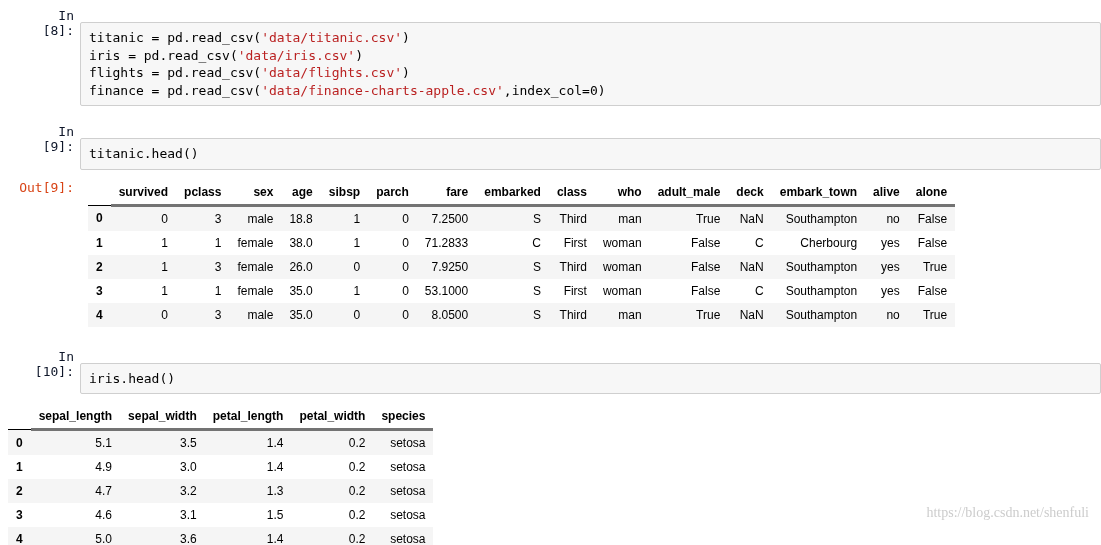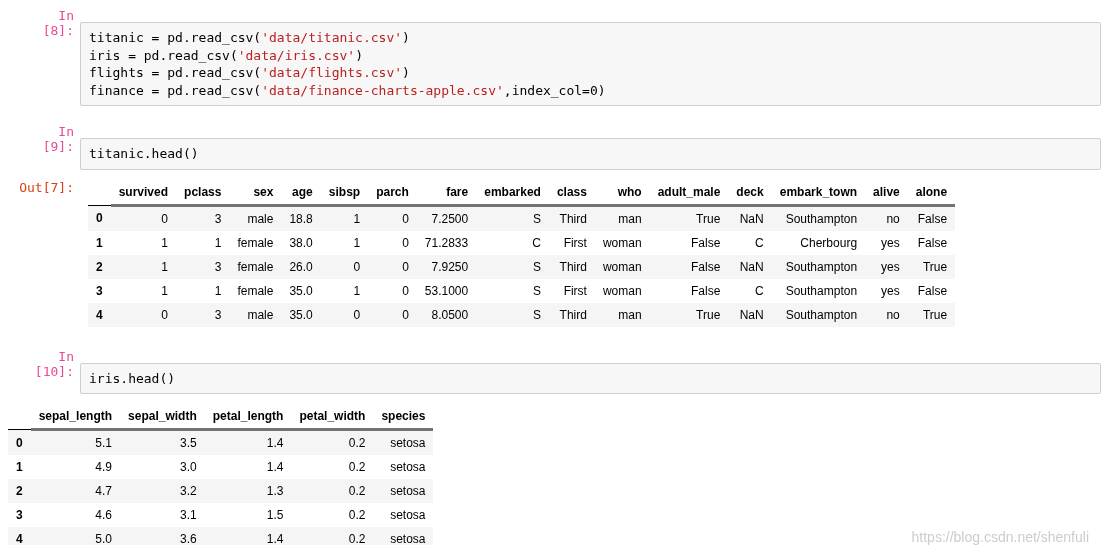--- a/index.html
+++ b/index.html
@@ -18,21 +18,21 @@
   }
   .prompt {
     width: 80px;
     min-width: 80px;
     text-align: right;
     font-family: monospace;
     font-size: 13px;
     padding: 6px 6px 0 0;
     box-sizing: border-box;
   }
-  .prompt.in { color: #ec4899; padding-left: 24px; }
+  .prompt.in { color: #0f172a; padding-left: 24px; }
   .prompt.out { color: #D84315; }
   .input-area {
     flex: 1;
     border: 1px solid #cfcfcf;
     border-radius: 2px;
     background: #f7f7f7;
     padding: 6px 8px;
     box-sizing: border-box;
     margin-top: 20px;
   }
@@ -72,24 +72,24 @@
   }
   table.dataframe tbody tr:nth-child(odd) {
     background: #f5f5f5;
   }
   table.dataframe tbody tr:nth-child(even) {
     background: #fff;
   }
   .watermark {
     position: fixed;
     right: 12px;
-    bottom: 0;
+    bottom: 24px;
     color: #ccc;
     font-size: 14px;
-    font-family: Liberation Sans, sans-serif;
+    font-family: Liberation Serif, serif;
     pointer-events: none;
   }
 </style>
 </head>
 <body>
 
 <div class="cell">
   <div class="prompt in">In  [8]:</div>
   <div class="input-area">
     <div class="code"><span>titanic = pd.read_csv(</span><span class="str">'data/titanic.csv'</span><span>)
@@ -102,21 +102,21 @@
 <div style="height:8px"></div>
 
 <div class="cell">
   <div class="prompt in">In  [9]:</div>
   <div class="input-area">
     <div class="code"><span>titanic.head()</span></div>
   </div>
 </div>
 
 <div class="cell">
-  <div class="prompt out">Out[7]:</div>
+  <div class="prompt out">Out[9]:</div>
   <div class="output-area">
     <table class="dataframe">
         <thead>
           <tr>
             <th></th>
             <th>survived</th>
             <th>pclass</th>
             <th>sex</th>
             <th>age</th>
             <th>sibsp</th>

